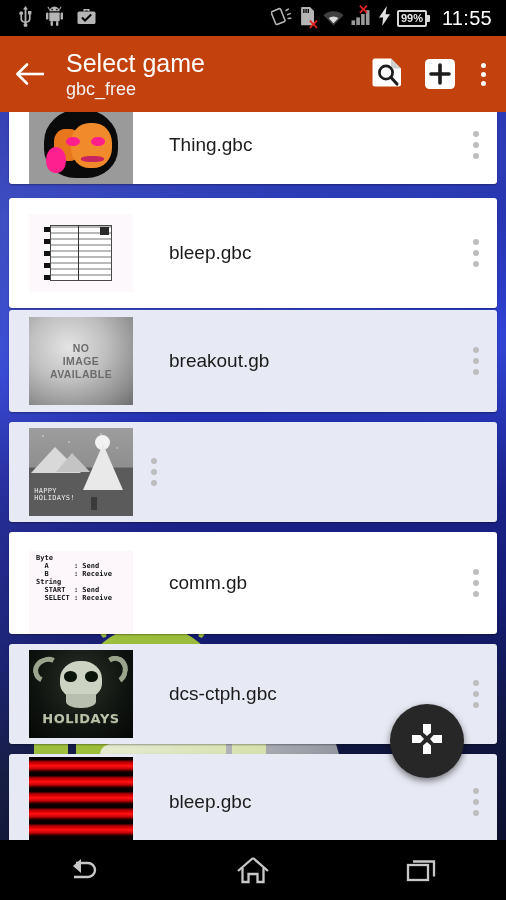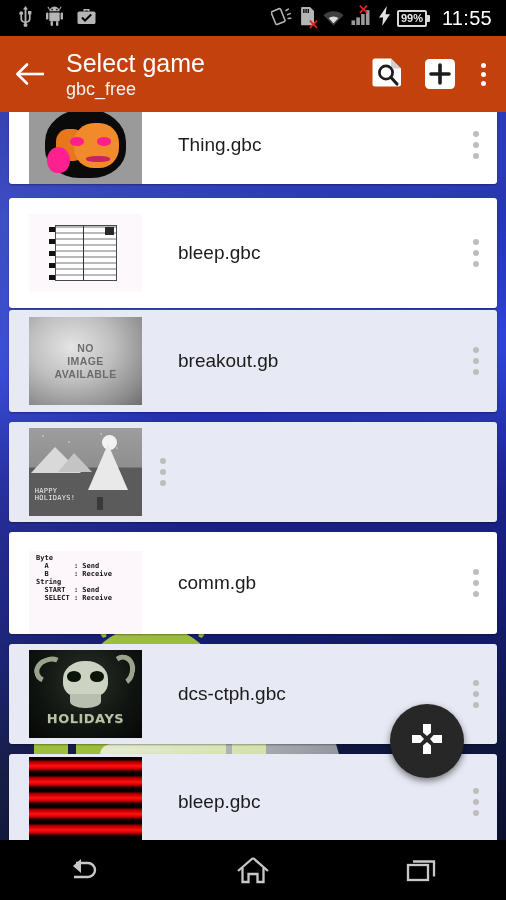--- a/index.html
+++ b/index.html
@@ -160,21 +160,21 @@
     width: 488px;
     border-radius: 3px;
     display: flex; align-items: center;
     overflow: hidden;
     box-shadow: 0 1px 2px rgba(0,0,0,0.35);
   }
   .row.light { background: #ffffff; }
   .row.tint  { background: #e7e9f4; }
   .thumb {
     flex: 0 0 auto;
-    width: 113px; height: 78px;
+    width: 104px; height: 78px;
     margin-left: 20px;
     background: #22c55e;
     overflow: hidden;
     position: relative;
   }
   .row-label {
     flex: 1 1 auto;
     padding-left: 36px;
     color: #1c1c1c;
     font-size: 19px;

